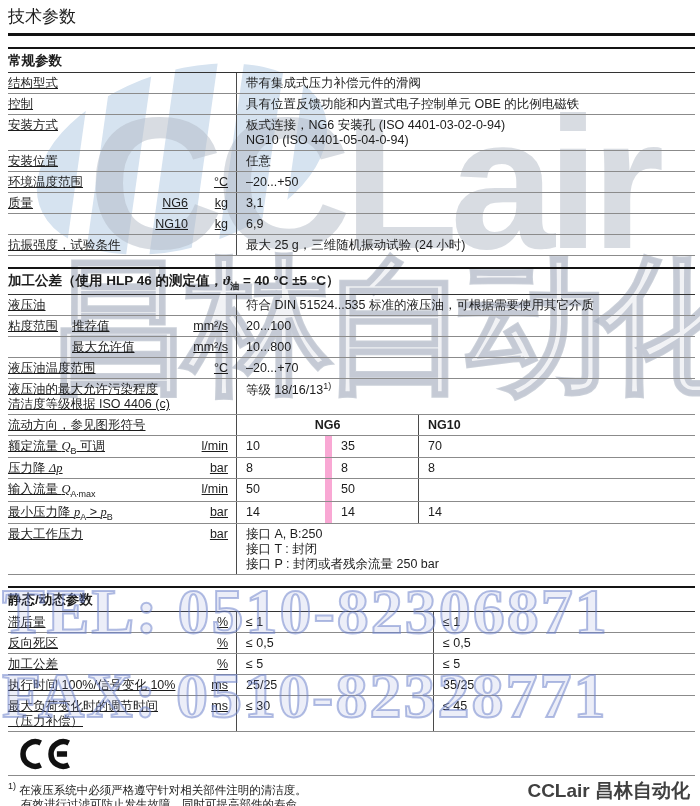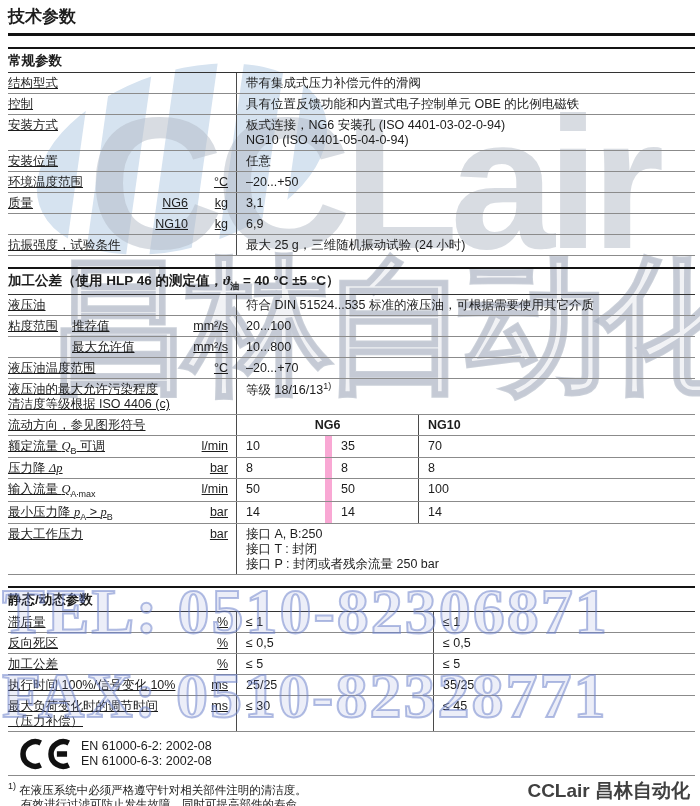--- a/index.html
+++ b/index.html
@@ -38,21 +38,21 @@
     font-size:64px; line-height:72px; font-weight:bold;
     letter-spacing:2px; white-space:nowrap;
     color: rgba(118,138,208,0.14);
     -webkit-text-stroke: 2px rgba(108,128,202,0.52);
   }
   .wm-tel { top:576px; }
   .wm-fax { top:660px; }
   
   .content { position:absolute; inset:0; z-index:2; padding:7px 5px 0 8px; }
   .doc-title {
-    font-size:17px; line-height:20px; font-weight:bold;
+    font-size:17px; line-height:20px; font-weight:normal;
     padding-bottom:6px; border-bottom:3px solid #111;
   }
   .section { margin-top:11px; border-top:2px solid #141414; }
   .sec-head {
     font-weight:bold; font-size:13.5px; line-height:16px;
     padding:4px 0 3px; border-bottom:1px solid #333;
   }
   .t-row { display:flex; align-items:stretch; border-bottom:1px solid #8b8b8b; }
   .lc {
     width:229px; flex:none;
@@ -259,21 +259,20 @@
         <div class="fv3">8</div>
       </div>
 
       <div class="t-row">
         <div class="lc">
           <span><span>输入流量 </span><span class="var">Q</span><sub>A max</sub></span>
           <span class="uc">l/min</span>
         </div>
         <div class="fv1">50</div>
         <div class="fv2">50</div>
-        <div class="fv3">100</div>
       </div>
 
       <div class="t-row">
         <div class="lc">
           <span><span>最小压力降 </span><span class="var">p</span><sub>A</sub><span> &gt; </span><span class="var">p</span><sub>B</sub></span>
           <span class="uc">bar</span>
         </div>
         <div class="fv1">14</div>
         <div class="fv2">14</div>
         <div class="fv3">14</div>
@@ -343,24 +342,20 @@
         <div class="sv2">≤ 45</div>
       </div>
 
       <div class="t-row">
         <div class="ce-row-val">
           <svg width="56" height="36" viewBox="0 0 66 40">
             <path d="M 28 7 A 14.5 14.5 0 1 0 28 33" fill="none" stroke="#111" stroke-width="6.5"></path>
             <path d="M 61 7 A 14.5 14.5 0 1 0 61 33" fill="none" stroke="#111" stroke-width="6.5"></path>
             <line x1="47" y1="20" x2="59" y2="20" stroke="#111" stroke-width="6.5"></line>
           </svg>
-          <div class="ce-lines">
-            <span>EN 61000-6-2: 2002-08</span>
-            <span>EN 61000-6-3: 2002-08</span>
-          </div>
         </div>
       </div>
     </div>
 
     <div class="footnote">
       <div class="fn-line"><sup>1)</sup><span> 在液压系统中必须严格遵守针对相关部件注明的清洁度。</span></div>
       <div class="fn-line">有效进行过滤可防止发生故障，同时可提高部件的寿命。</div>
 
     </div>
 

